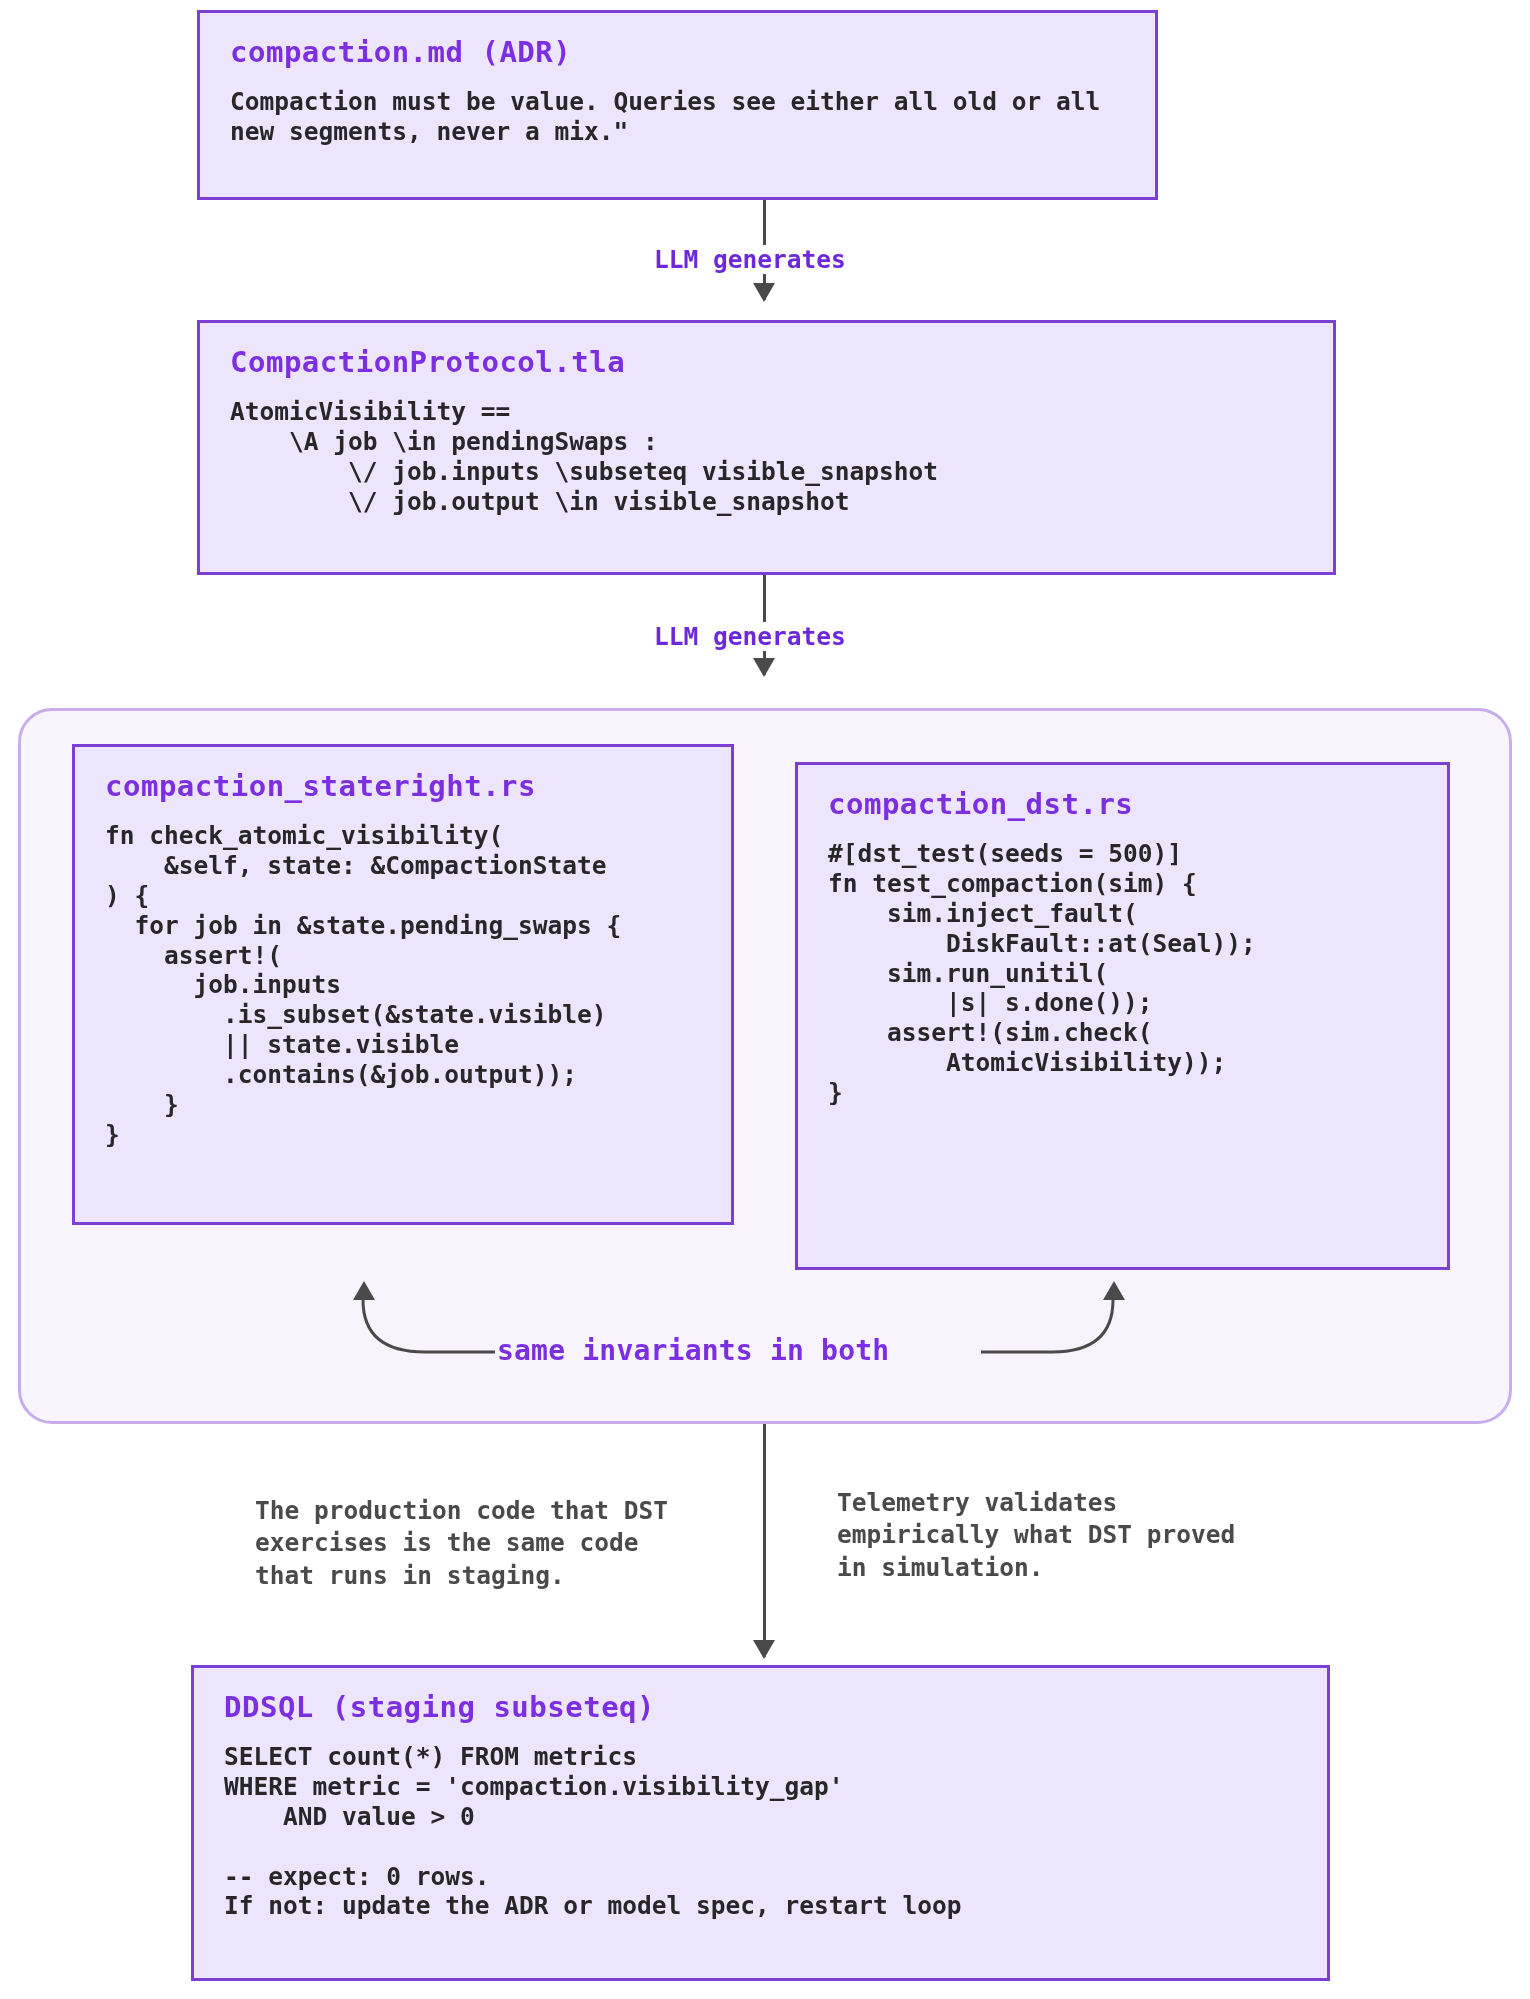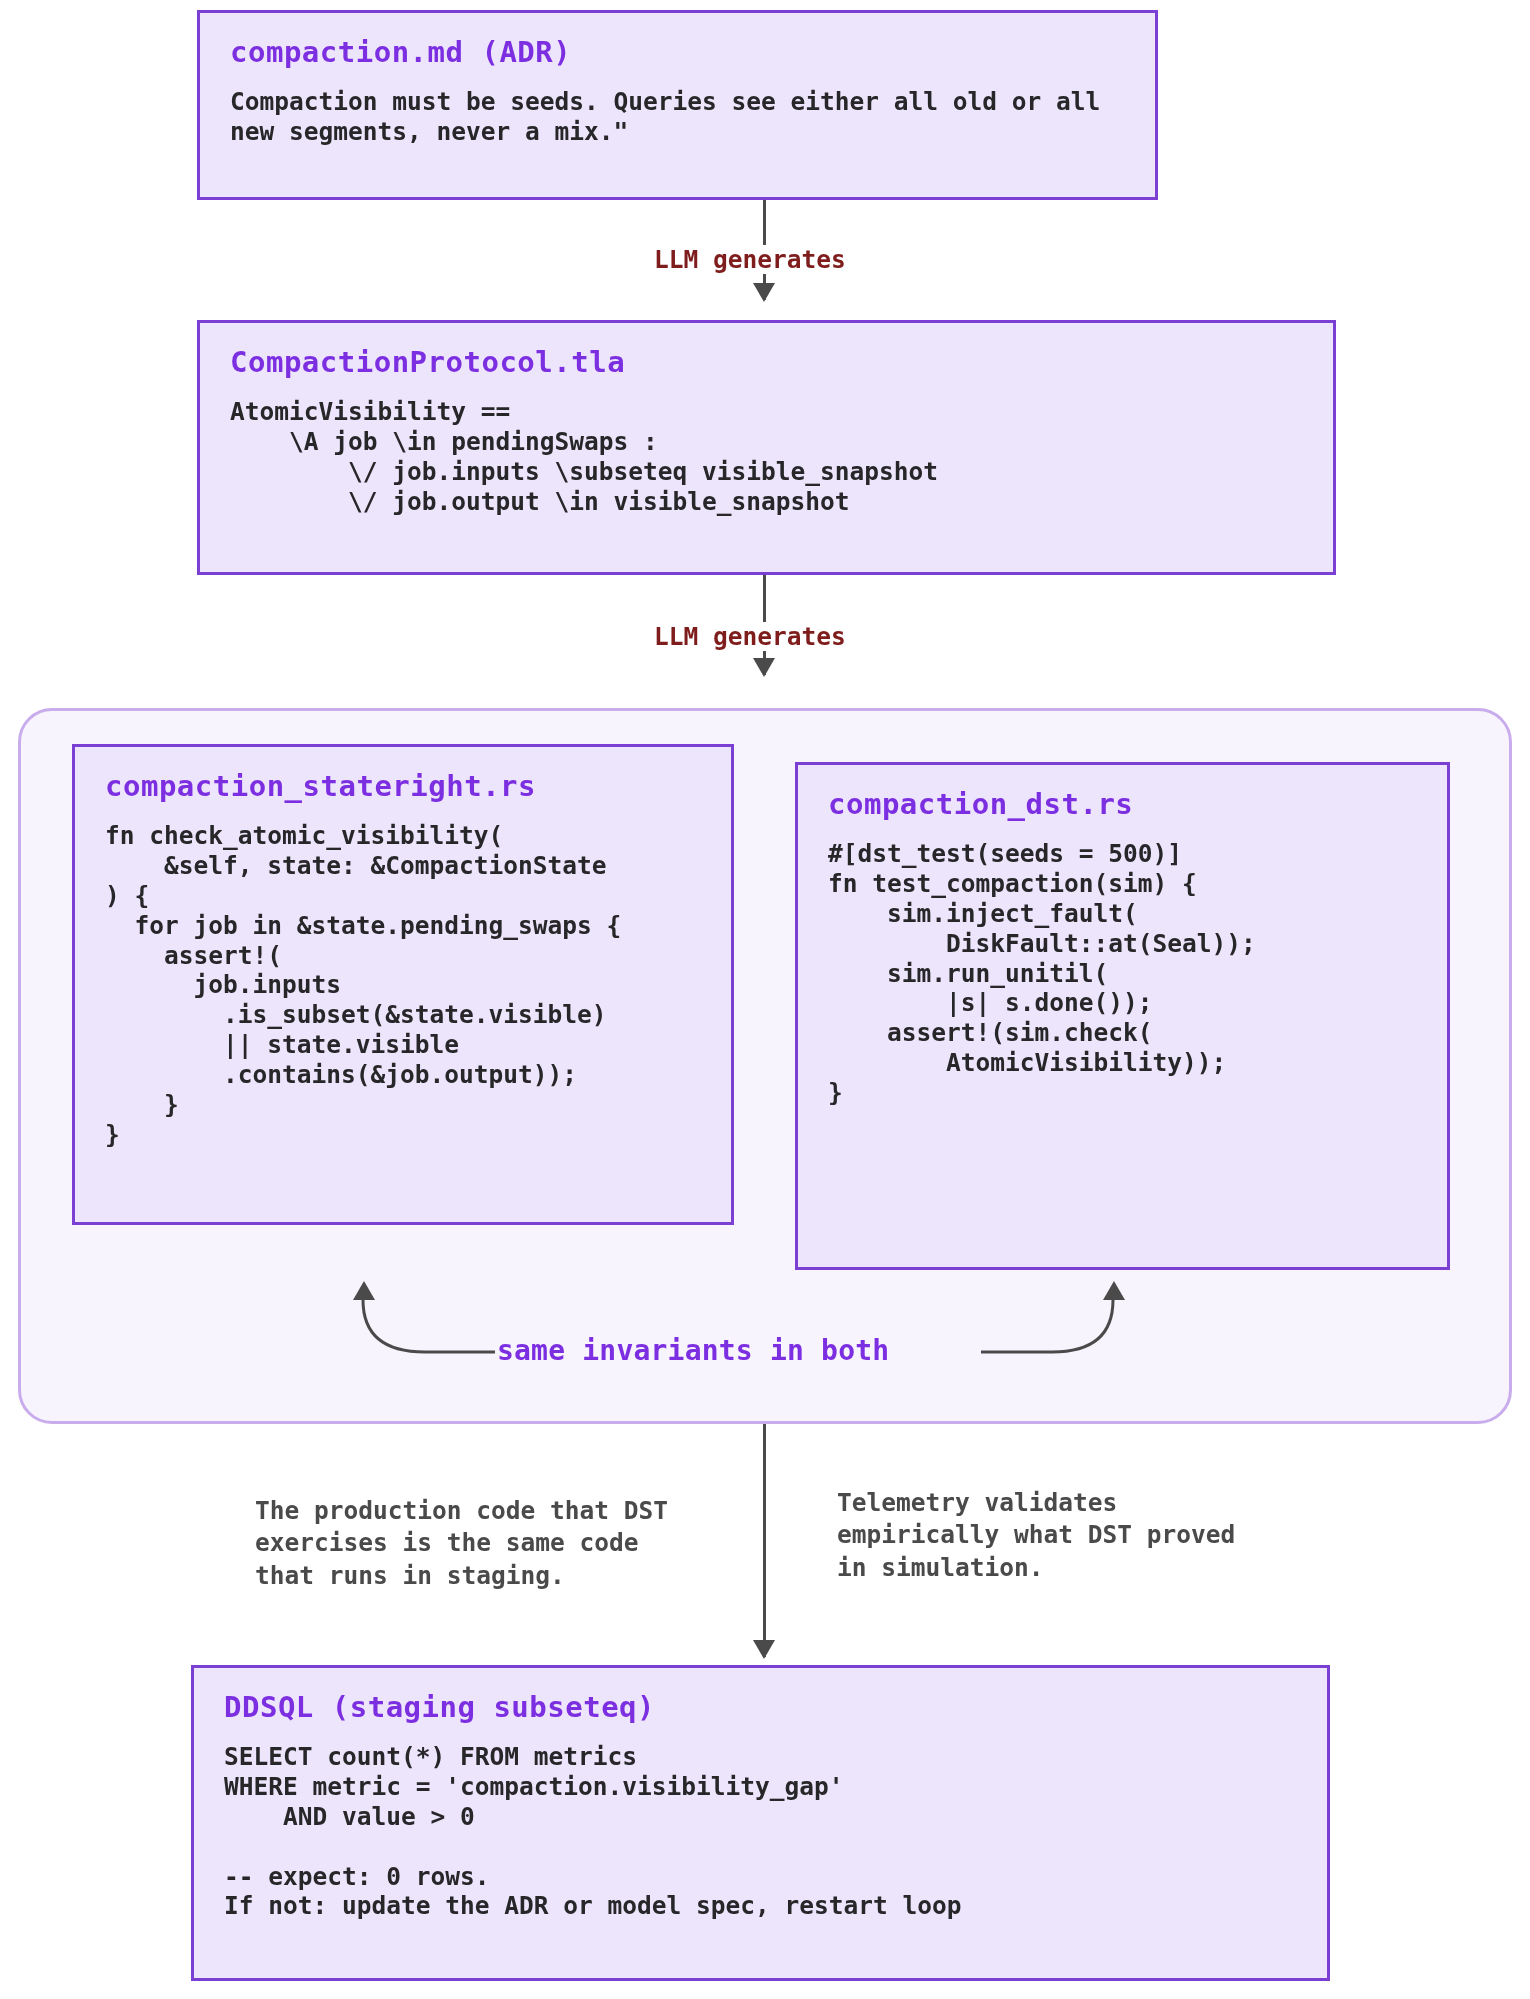--- a/index.html
+++ b/index.html
@@ -68,21 +68,21 @@
     border-left: 11px solid transparent;
     border-right: 11px solid transparent;
     border-top: 19px solid #4a4a4a;
   }
   .arrowhead.up {
     border-top: none;
     border-bottom: 19px solid #4a4a4a;
   }
   .edge-label {
     position: absolute;
-    color: #7f1d1d;
+    color: #6d28d9;
     font-size: 24.5px;
     font-weight: 600;
     white-space: pre;
     background: #ffffff;
     padding: 0 6px;
   }
 
   .note {
     position: absolute;
     color: #4a4a4a;
@@ -108,21 +108,21 @@
     overflow: visible;
   }
 </style>
 </head>
 <body>
 
 <div class="canvas">
 
   <div class="node" style="left:197px; top:10px; width:961px; height:190px;">
     <div class="node-title">compaction.md (ADR)</div>
-    <div class="node-body">Compaction must be seeds. Queries see either all old or all
+    <div class="node-body">Compaction must be value. Queries see either all old or all
 new segments, never a mix."</div>
   </div>
 
   <div class="vline" style="left:763px; top:200px; height:100px;"></div>
   <div class="arrowhead" style="left:753px; top:283px;"></div>
   <div class="edge-label" style="left:648px; top:245px;">LLM generates</div>
 
   <div class="node" style="left:197px; top:320px; width:1139px; height:255px;">
     <div class="node-title">CompactionProtocol.tla</div>
     <div class="node-body">AtomicVisibility ==

